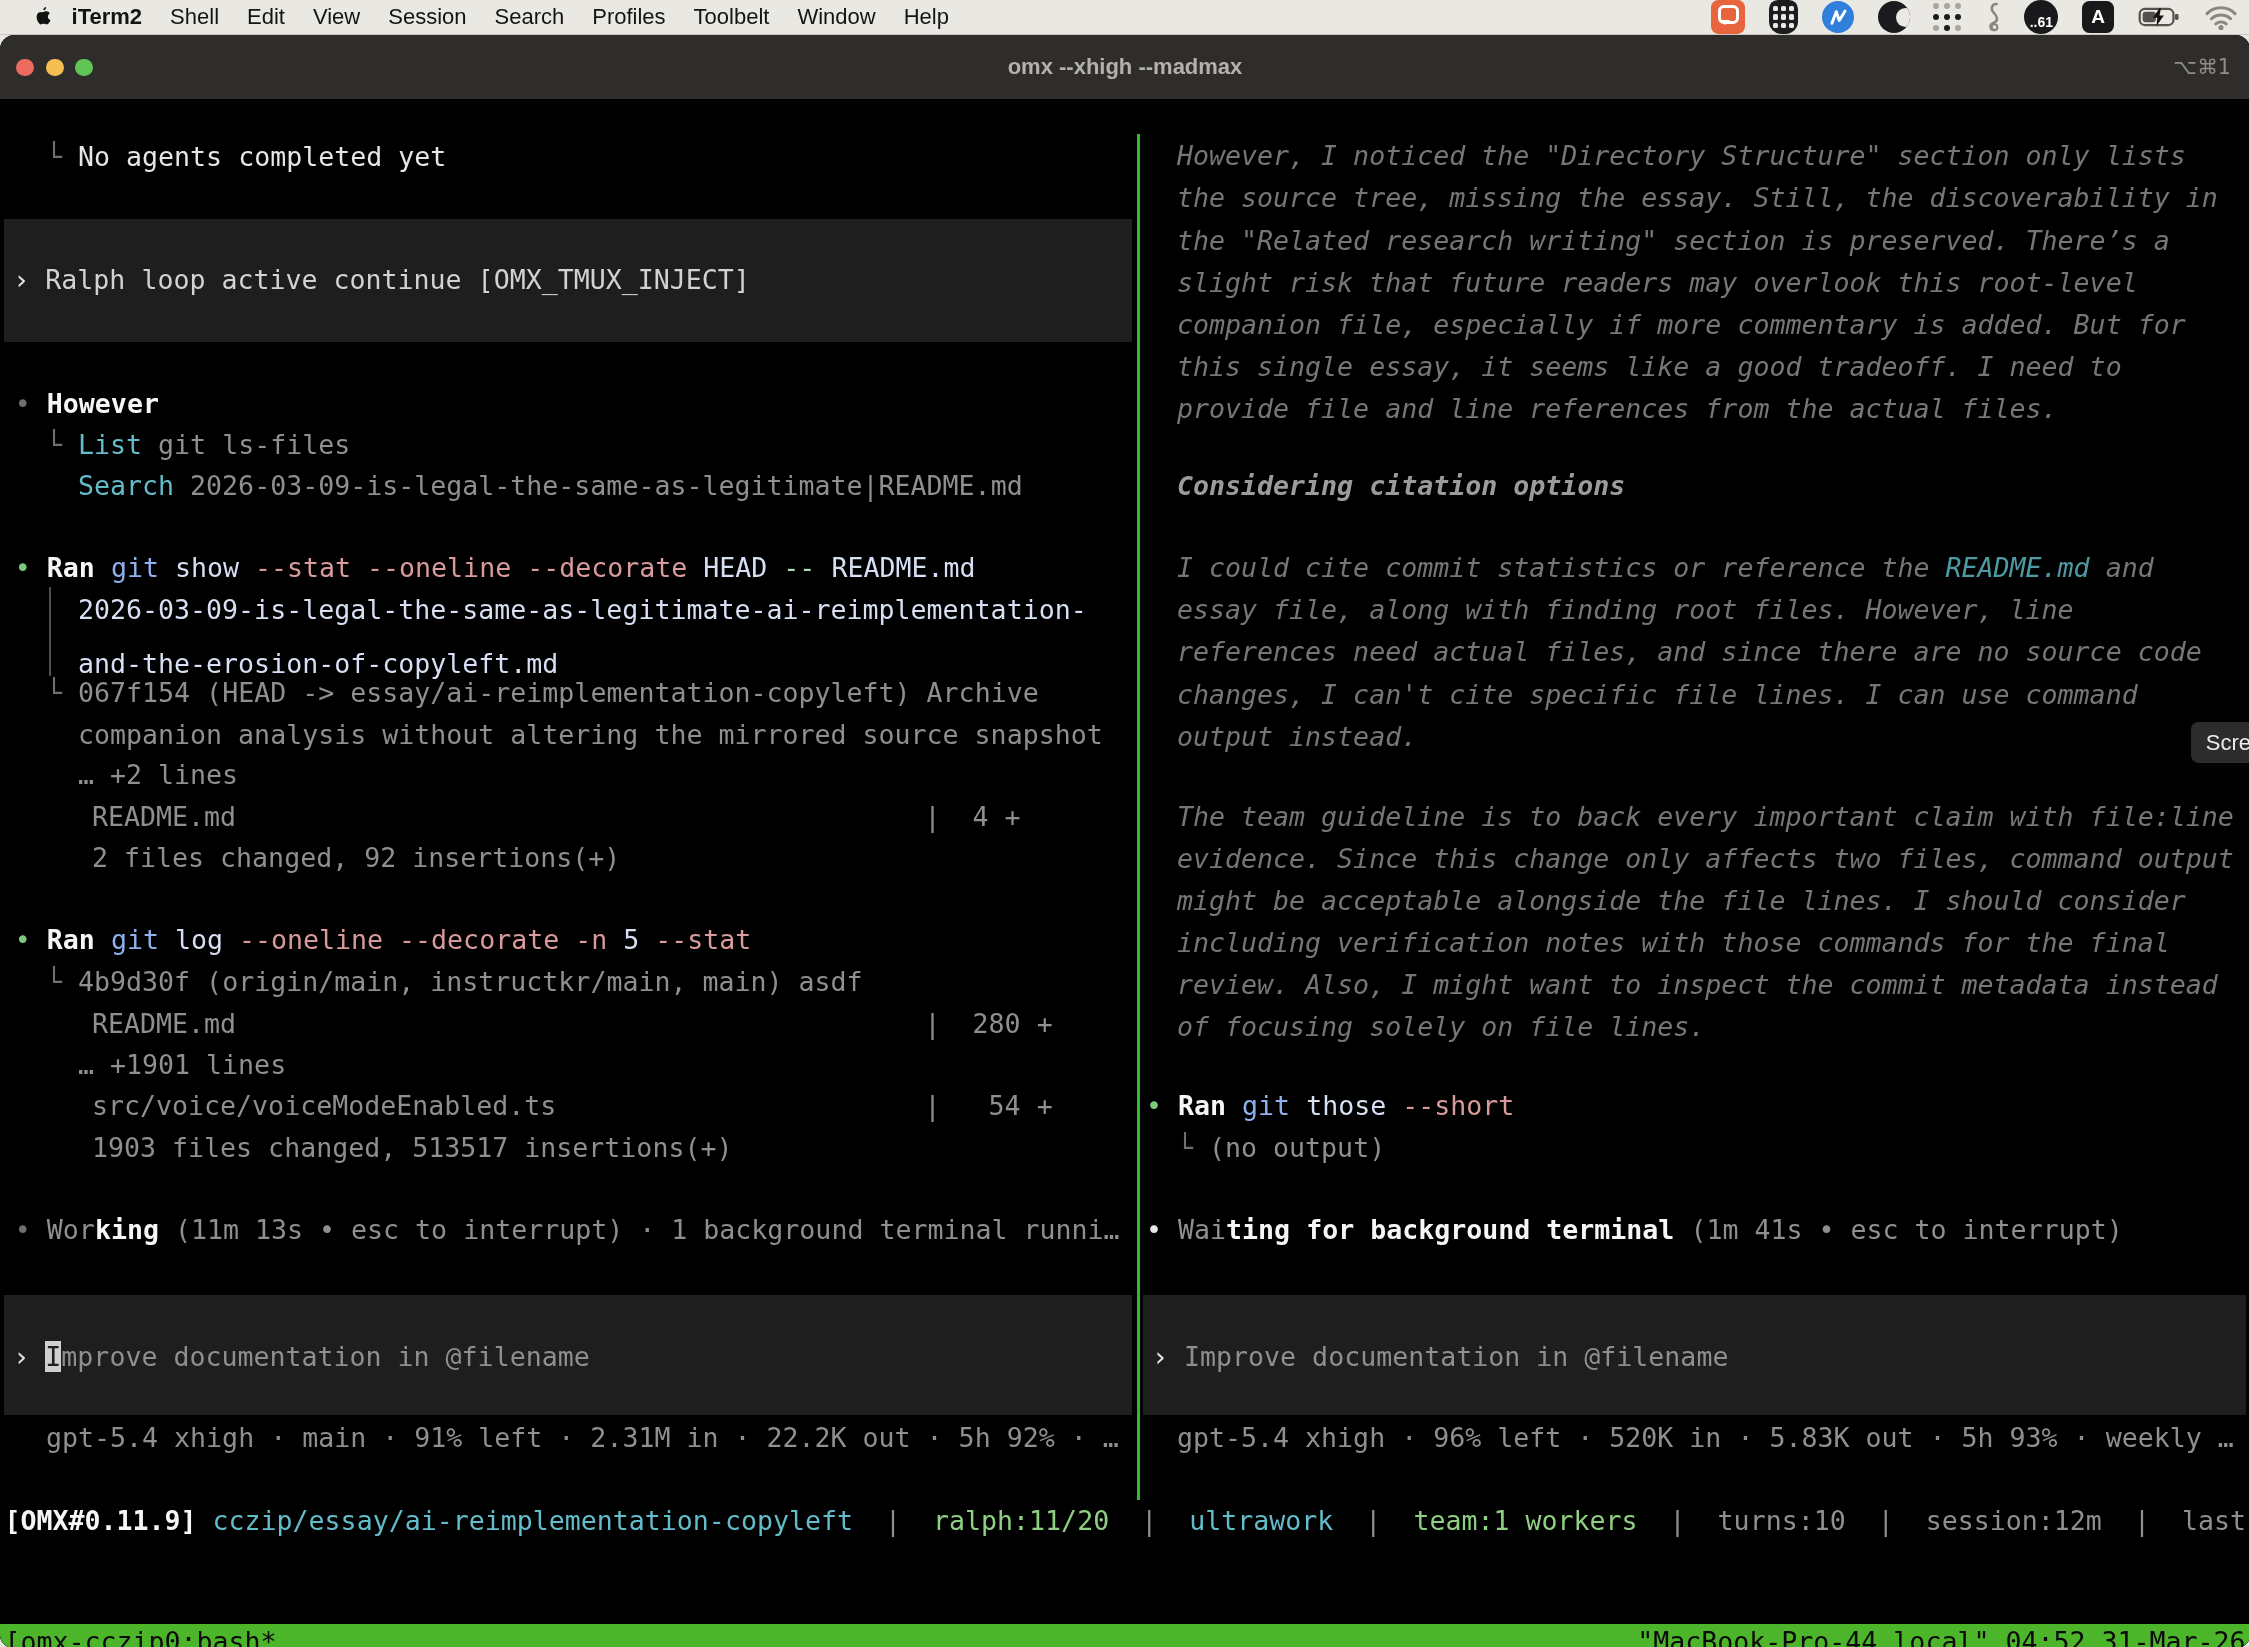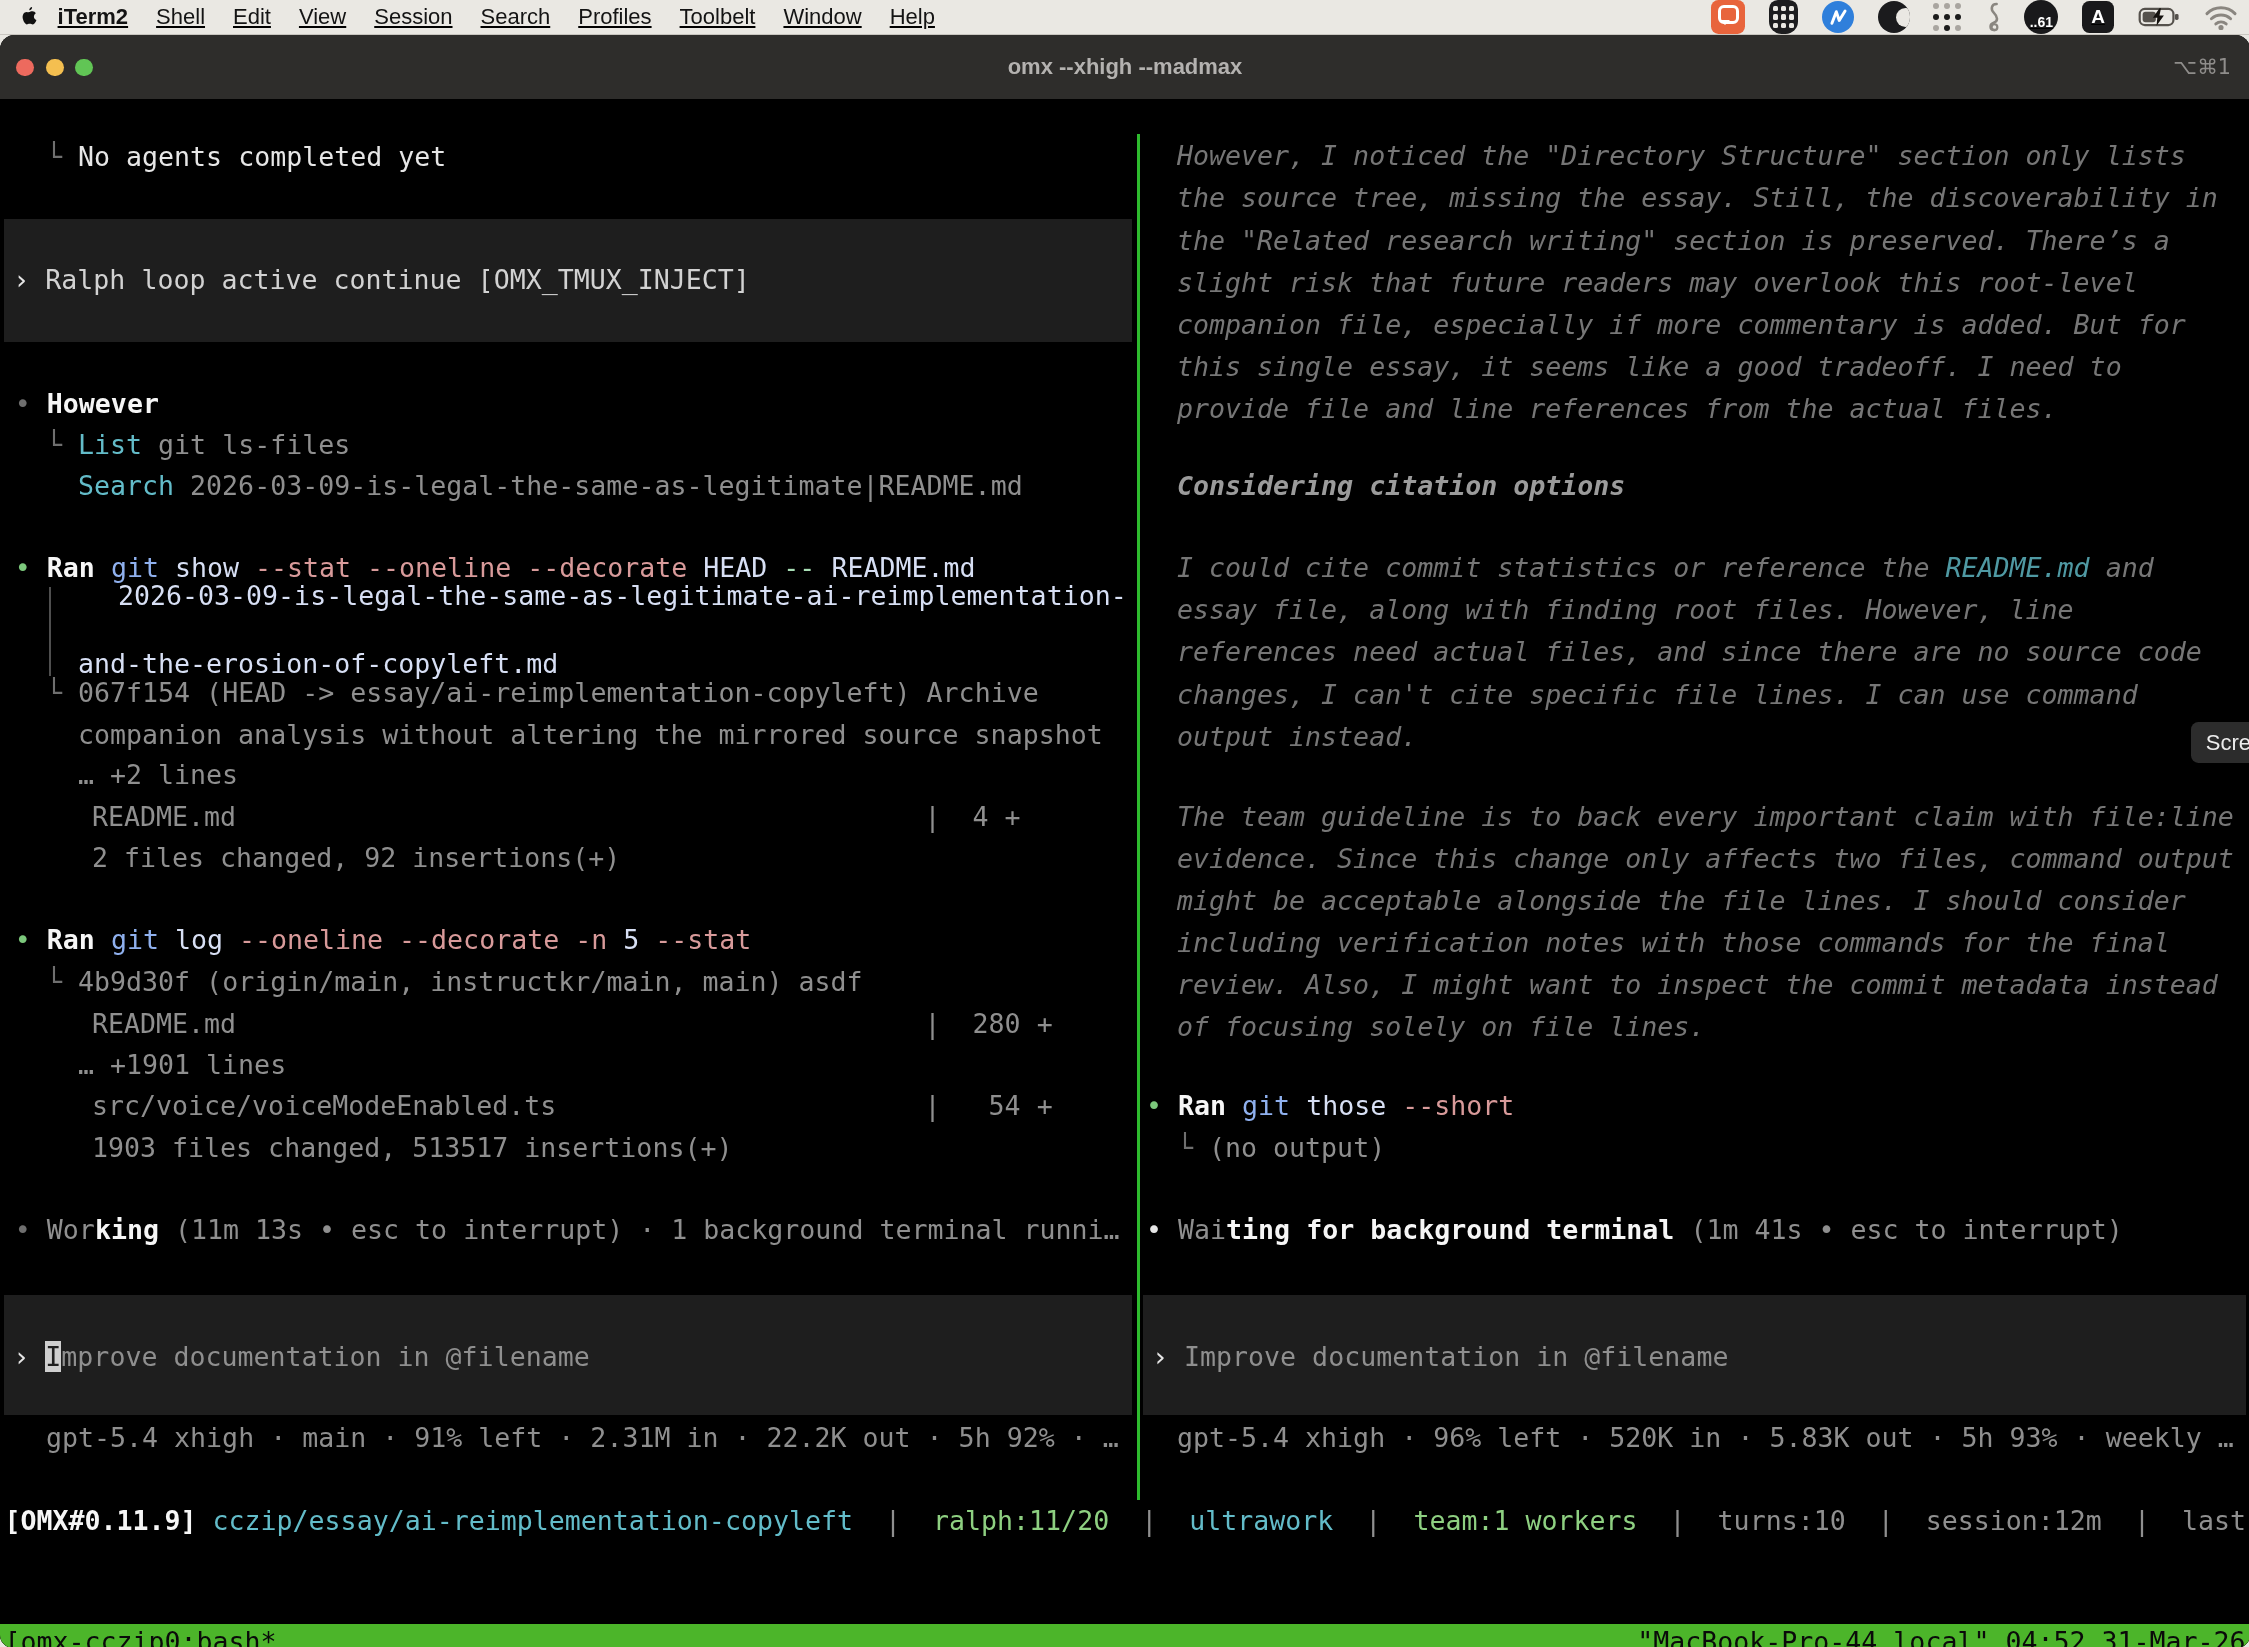--- a/index.html
+++ b/index.html
@@ -4,21 +4,21 @@
 <style>
   html,body{margin:0;padding:0;}
   body{
     width:2250px;height:1648px;position:relative;overflow:hidden;
     background:#e9e7e2;font-family:"Liberation Sans",sans-serif;
   }
   
   #menubar{
     position:absolute;left:0;top:0;right:0;height:35px;
     background:#eae8e3;border-bottom:0.7px solid #c9c6c0;
-    display:flex;align-items:center;padding-left:20px;box-sizing:border-box;text-decoration:underline;
+    display:flex;align-items:center;padding-left:34px;box-sizing:border-box;
   }
   .apple-wrap{display:flex;align-items:center;margin-right:5.9px;}
   .mi{font-size:22px;color:#141414;padding:0 14px;white-space:nowrap;}
   .mi.bold{font-weight:bold;}
   #menu-right{margin-left:auto;display:flex;align-items:center;gap:23.6px;margin-right:11.8px;}
   .ic{height:35px;display:flex;align-items:center;justify-content:center;}
   .ic-chat{width:34px;height:34px;background:#e8643c;border-radius:7.4px;position:relative;}
   .ic-chat::before{content:"";position:absolute;left:6.6px;top:5.2px;right:6.6px;bottom:9.6px;border:3px solid #fff;border-radius:5.9px;}
   .ic-chat::after{content:"";position:absolute;left:8.9px;bottom:3.7px;width:0;height:0;border:5.2px solid transparent;border-top-color:#fff;}
   .ic-shield{width:29.5px;height:34px;background:#1d1d1f;border-radius:8.9px 8.9px 12.5px 12.5px;display:grid;grid-template-columns:repeat(3,5.2px);grid-auto-rows:5.2px;gap:3px;place-content:center;}
@@ -199,21 +199,21 @@
 
     <div id="riser"></div>
 
     <div id="lines-layer">
         <div class="tline" style="left: 46px; top: 101px;"><span class="sg-d">└ </span><span class="sg-w">No agents completed yet</span></div>
         <div class="tline" style="left: 13.3px; top: 224px;"><span class="sg-w">› </span><span class="sg-w2">Ralph loop active continue [OMX_TMUX_INJECT]</span></div>
         <div class="tline" style="left: 14.8px; top: 348px;"><span class="sg-d">• </span><span class="sg-b">However</span></div>
         <div class="tline" style="left: 46px; top: 389px;"><span class="sg-d">└ </span><span class="sg-cyn">List</span><span class="sg-g"> git ls-files</span></div>
         <div class="tline" style="left: 78px; top: 430px;"><span class="sg-cyn">Search</span><span class="sg-g"> 2026-03-09-is-legal-the-same-as-legitimate|README.md</span></div>
         <div class="tline" style="left: 14.8px; top: 512px;"><span class="sg-gb">• </span><span class="sg-b">Ran </span><span class="sg-blu">git </span><span class="sg-lav">show </span><span class="sg-pnk">--stat --oneline --decorate </span><span class="sg-lav">HEAD </span><span class="sg-mnt">-- </span><span class="sg-lav">README.md</span></div>
-        <div class="tline" style="left: 78px; top: 540px; margin-left: 40px;"><span class="sg-lav">2026-03-09-is-legal-the-same-as-legitimate-ai-reimplementation-</span></div>
+        <div class="tline" style="left: 78px; top: 554px;"><span class="sg-lav">2026-03-09-is-legal-the-same-as-legitimate-ai-reimplementation-</span></div>
         <div class="tline" style="left: 78px; top: 580px; margin-top: 28px;"><span class="sg-lav">and-the-erosion-of-copyleft.md</span></div>
         <div class="tline" style="left: 46px; top: 637px;"><span class="sg-d">└ </span><span class="sg-g">067f154 (HEAD -&gt; essay/ai-reimplementation-copyleft) Archive</span></div>
         <div class="tline" style="left: 78px; top: 679px;"><span class="sg-g">companion analysis without altering the mirrored source snapshot</span></div>
         <div class="tline" style="left: 78px; top: 719px;"><span class="sg-g">… +2 lines</span></div>
         <div class="tline" style="left: 92px; top: 761px;"><span class="sg-g">README.md                                           |  4 +</span></div>
         <div class="tline" style="left: 92px; top: 802px;"><span class="sg-g">2 files changed, 92 insertions(+)</span></div>
         <div class="tline" style="left: 14.8px; top: 884px;"><span class="sg-gb">• </span><span class="sg-b">Ran </span><span class="sg-blu">git </span><span class="sg-lav">log </span><span class="sg-pnk">--oneline --decorate </span><span class="sg-pnk">-n </span><span class="sg-lav">5 </span><span class="sg-pnk">--stat</span></div>
         <div class="tline" style="left: 46px; top: 926px;"><span class="sg-d">└ </span><span class="sg-g">4b9d30f (origin/main, instructkr/main, main) asdf</span></div>
         <div class="tline" style="left: 92px; top: 968px;"><span class="sg-g">README.md                                           |  280 +</span></div>
         <div class="tline" style="left: 78px; top: 1009px;"><span class="sg-g">… +1901 lines</span></div>

